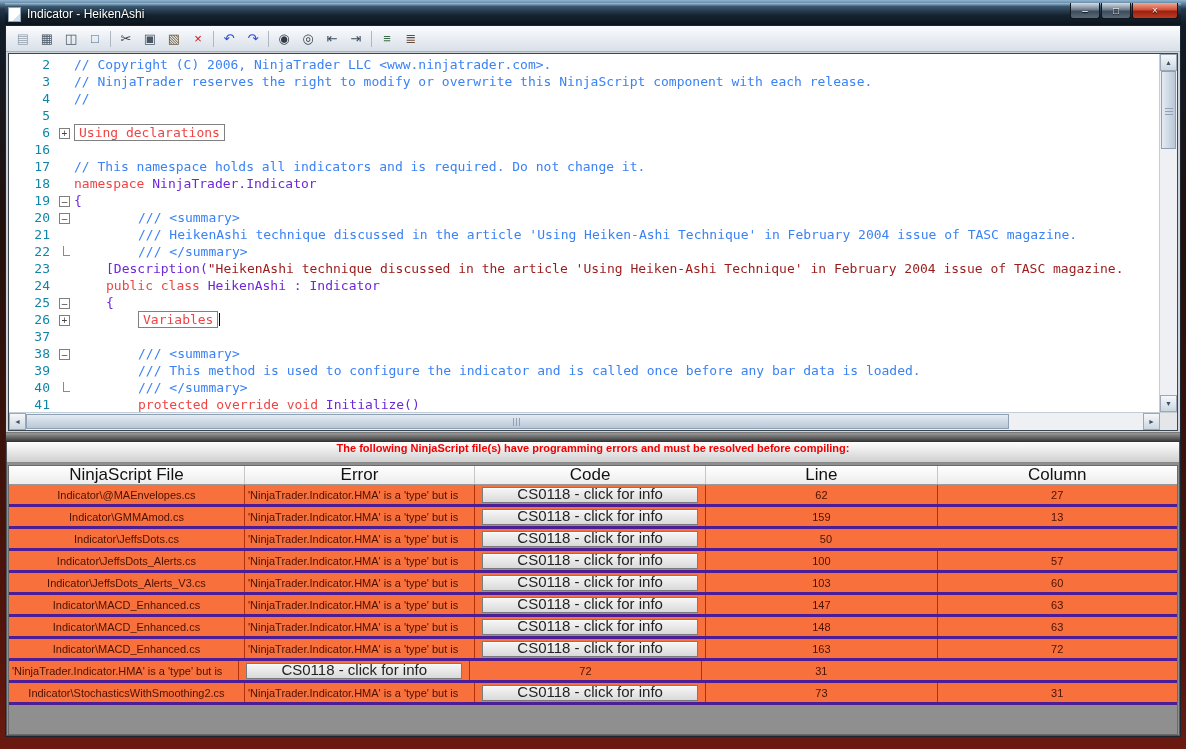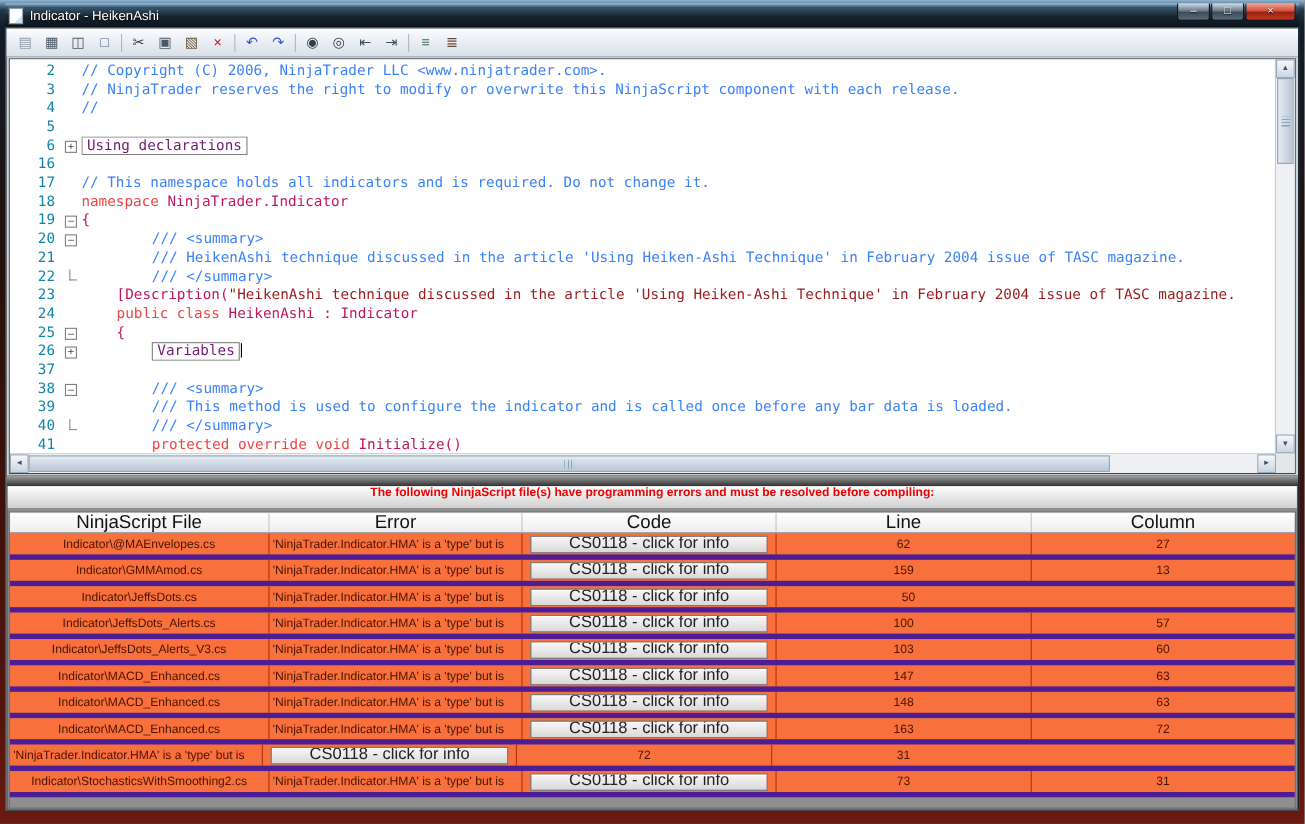--- a/index.html
+++ b/index.html
@@ -35,25 +35,25 @@
   .editor-main{display:flex;flex:1;min-height:0;}
   .editor-lines{flex:1;overflow:hidden;padding-top:2px;background:#fff;}
   .code-line{display:flex;height:17px;line-height:17px;
     font-family:"DejaVu Sans Mono","Liberation Mono",monospace;font-size:13px;white-space:pre;}
   .line-num{width:50px;flex:none;text-align:right;padding-right:9px;color:#1085a8;box-sizing:border-box;}
   .fold-col{width:15px;flex:none;}
   .fold-box{display:inline-block;width:11px;height:11px;margin-top:3px;border:1px solid #7f7f7f;background:#fff;
     color:#444;font-family:"Liberation Sans",sans-serif;font-size:10px;line-height:9px;text-align:center;box-sizing:border-box;}
   .fold-end{display:inline-block;width:6px;height:9px;border-left:1px solid #8a8a8a;border-bottom:1px solid #8a8a8a;margin-left:4px;}
   .code-text{flex:1;overflow:hidden;white-space:pre;}
-  .collapse-pill{border:1px solid #808080;color:#701a75;padding:0 4px;background:#fff;}
+  .collapse-pill{border:1px solid #808080;color:#ef4444;padding:0 4px;background:#fff;}
   .caret{display:inline-block;width:1px;height:13px;background:#000;vertical-align:-2px;margin-left:1px;}
   .tok-c{color:#3b82f6;}
   .tok-k{color:#ef4444;}
-  .tok-p{color:#be185d;margin-top:32px;}
+  .tok-p{color:#6d28d9;margin-top:32px;}
   .tok-s{color:#9b1a1a;}
 
   
   .vscroll{width:17px;flex:none;display:flex;flex-direction:column;background:#eef0f4;border-left:1px solid #c4ccd4;}
   .hscroll-row{height:17px;flex:none;display:flex;border-top:1px solid #c4ccd4;}
   .hscroll{flex:1;display:flex;background:#eef0f4;}
   .sb-btn{width:17px;height:17px;flex:none;display:flex;align-items:center;justify-content:center;
     font-size:7px;color:#3c506a;background:linear-gradient(#f6f8fa,#ccd6e0);border:1px solid #9aa8b8;box-sizing:border-box;cursor:default;}
   .sb-track{flex:1;position:relative;}
   .sb-thumb{position:absolute;background:linear-gradient(90deg,#e4ebf3,#b9c7d6);border:1px solid #8ea0b4;box-sizing:border-box;
@@ -69,21 +69,21 @@
 
   
   .error-panel{flex:1;min-height:0;display:flex;flex-direction:column;background:#8f8f8f;border:1px solid #50565e;border-top:none;box-sizing:border-box;}
   .error-header{height:20px;flex:none;display:flex;align-items:flex-start;justify-content:center;
     background:linear-gradient(#ffffff,#cfcfcf);border-bottom:1px solid #8a8a8a;}
   .error-header span{color:#f00000;font-size:11px;font-weight:bold;}
   .etable{flex:1;min-height:0;display:flex;flex-direction:column;margin:2px 1px 0 1px;border:1px solid #6a6a6a;background:#8f8f8f;}
   .thead{display:flex;height:18px;flex:none;background:linear-gradient(#ffffff,#ededed);border-bottom:1px solid #9a9a9a;}
   .th{font-size:17px;color:#111;display:flex;align-items:center;justify-content:center;
     border-right:1px solid #c6c6c6;box-sizing:border-box;overflow:hidden;white-space:nowrap;}
-  .tr{display:flex;height:19px;flex:none;background:#f8703c;border-bottom:5px solid #4c1d95;}
+  .tr{display:flex;height:19px;flex:none;background:#f8703c;border-bottom:3px solid #4c1d95;}
   .td{font-size:11px;color:#4a1202;display:flex;align-items:center;justify-content:center;
     border-right:1px solid #b23208;box-sizing:border-box;overflow:hidden;white-space:nowrap;}
   .td.left{justify-content:flex-start;padding-left:3px;}
   .c0{width:20.2%;}
   .c1{width:19.7%;}
   .c2{width:19.8%;}
   .c3{width:19.8%;}
   .c4{width:20.5%;border-right:none;}
   .code-btn{flex:1;margin:0 7px;height:14px;line-height:12px;text-align:center;font-size:15px;color:#222;
     background:linear-gradient(#f7f7f7,#d9d9d9);border:1px solid #7a7a7a;box-shadow:inset 0 1px 0 #fff;cursor:pointer;overflow:hidden;}

